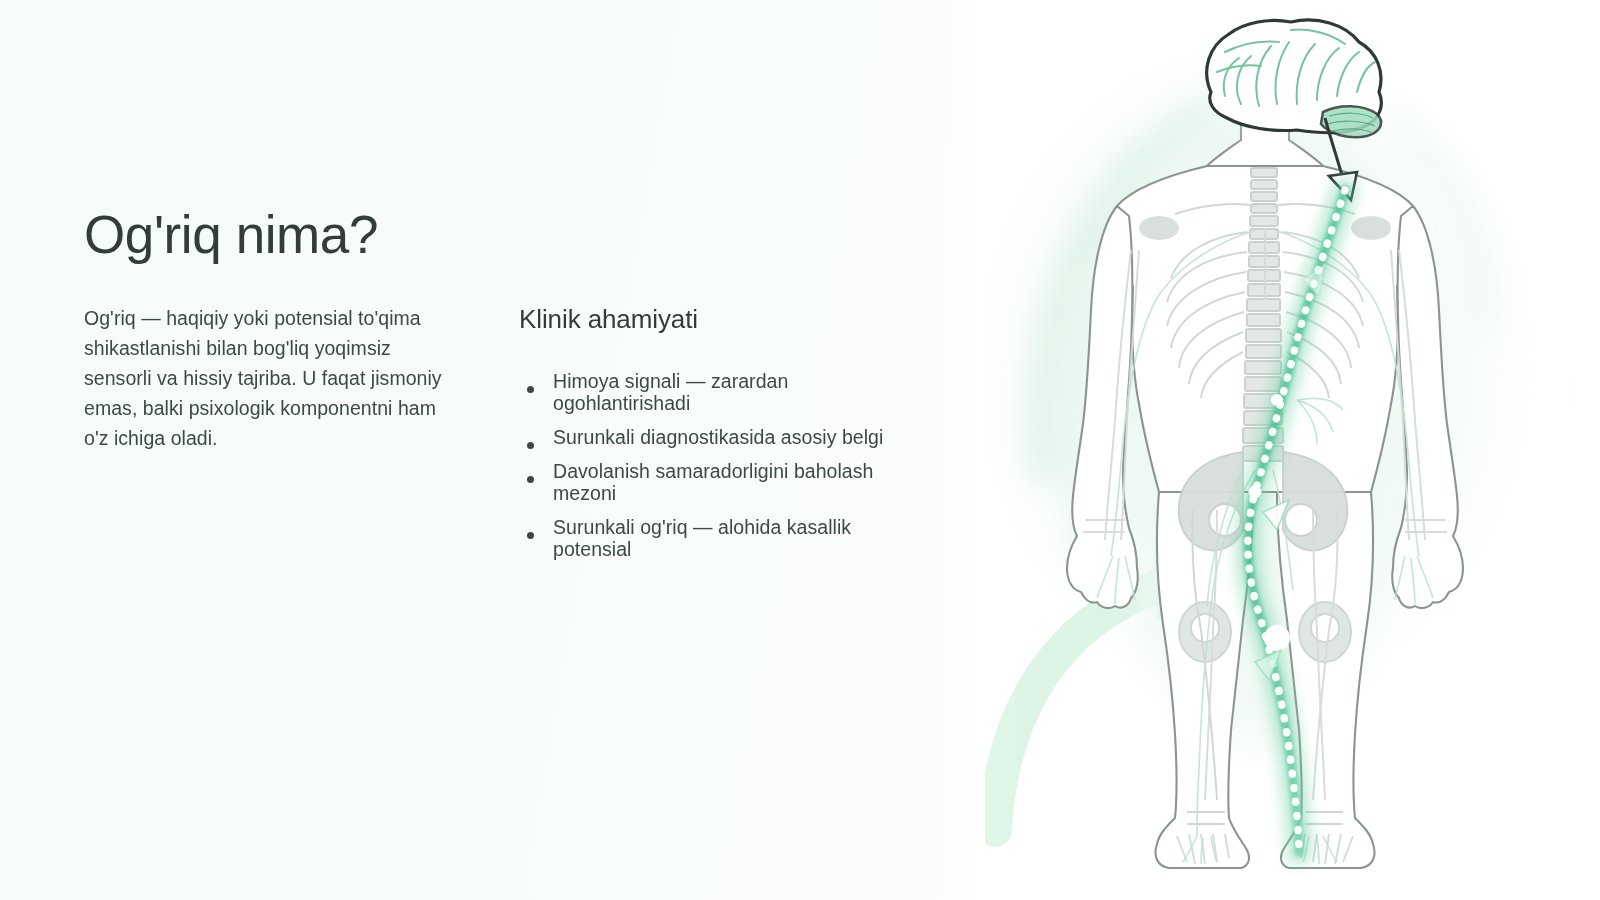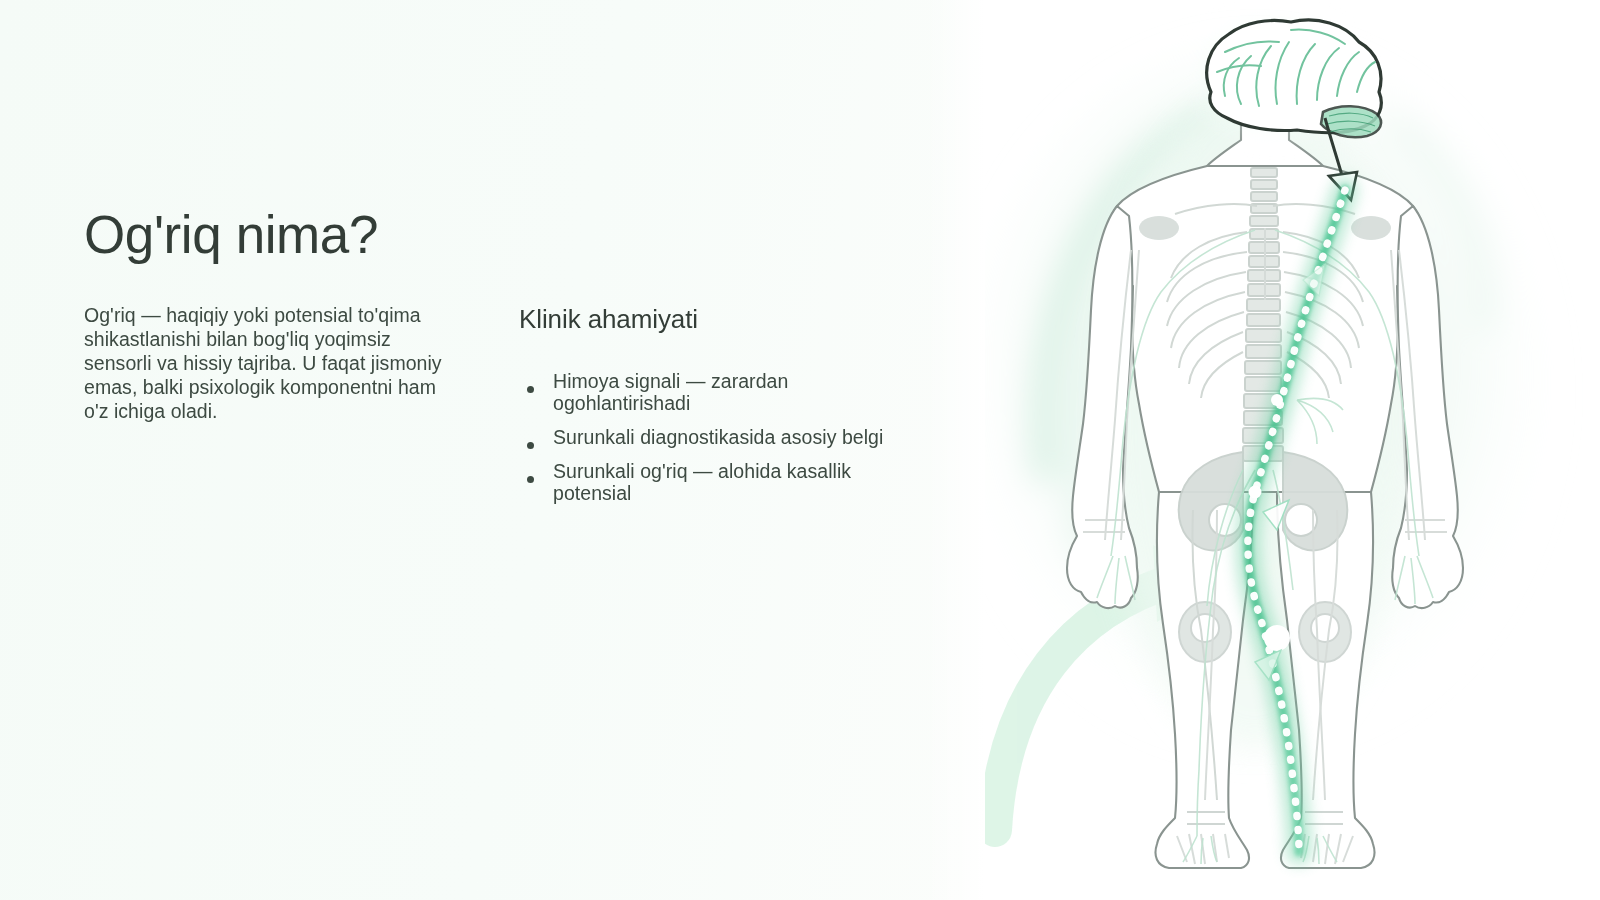--- a/index.html
+++ b/index.html
@@ -32,21 +32,21 @@
   .col-left{left:84px;width:375px;}
   .col-right{left:519px;width:400px;}
 
   .col-head{
     font-size:26px;font-weight:400;color:#333d37;
     line-height:1.25;margin:0 0 34px 0;letter-spacing:-0.1px;
   }
 
   .body-text{
     font-size:19.5px;font-weight:400;color:#3d4a42;
-    line-height:24px;margin:0;letter-spacing:0.05px;
+    line-height:30px;margin:0;letter-spacing:0.05px;
   }
 
   .bullets{list-style:none;margin:0;padding:0;}
   .bullets li{
     position:relative;padding-left:34px;
     font-size:19.5px;font-weight:400;color:#3d4a42;
     line-height:22px;margin:12px 0 0 0;letter-spacing:0.05px;
   }
   .bullets li .dot{
     position:absolute;left:8px;top:16px;
@@ -76,20 +76,24 @@
     <div class="col col-right">
       <h2 class="col-head">Klinik ahamiyati</h2>
       <ul class="bullets">
         <li>
           <span class="dot"></span>
           <span>Himoya signali — zarardan ogohlantirishadi</span>
         </li>
         <li>
           <span class="dot"></span>
           <span>Surunkali diagnostikasida asosiy belgi</span>
+        </li>
+        <li>
+          <span class="dot"></span>
+          <span>Davolanish samaradorligini baholash mezoni</span>
         </li>
         <li>
           <span class="dot"></span>
           <span>Surunkali og'riq — alohida kasallik potensial</span>
         </li>
       </ul>
     </div>
 
   </div>
 

